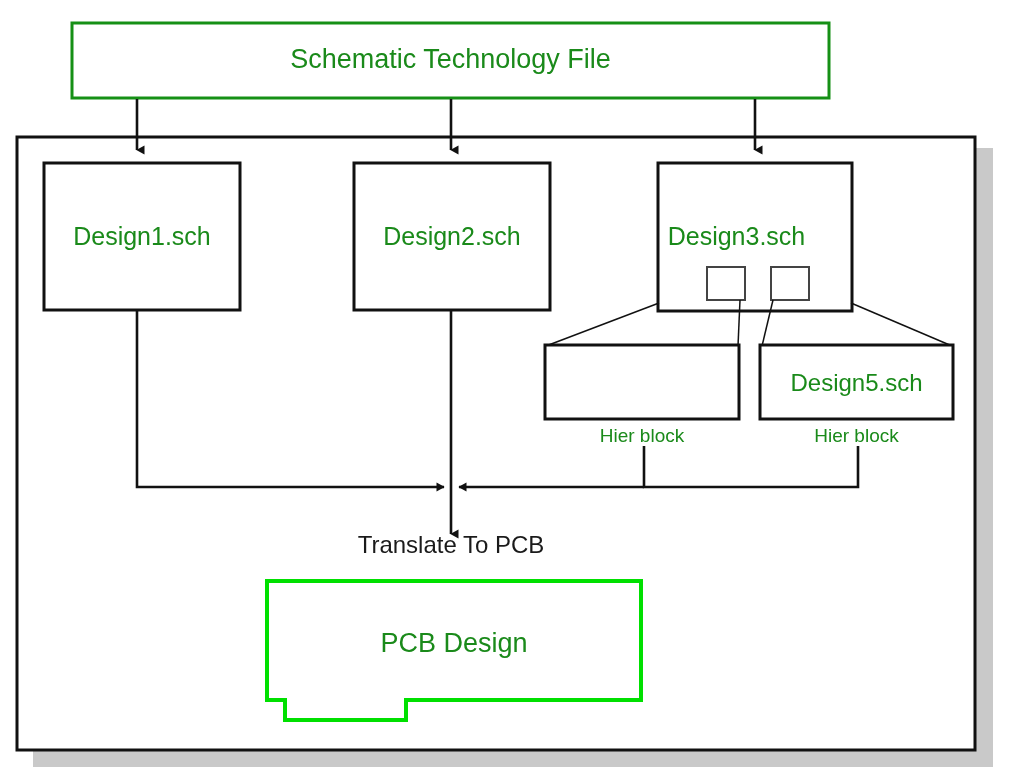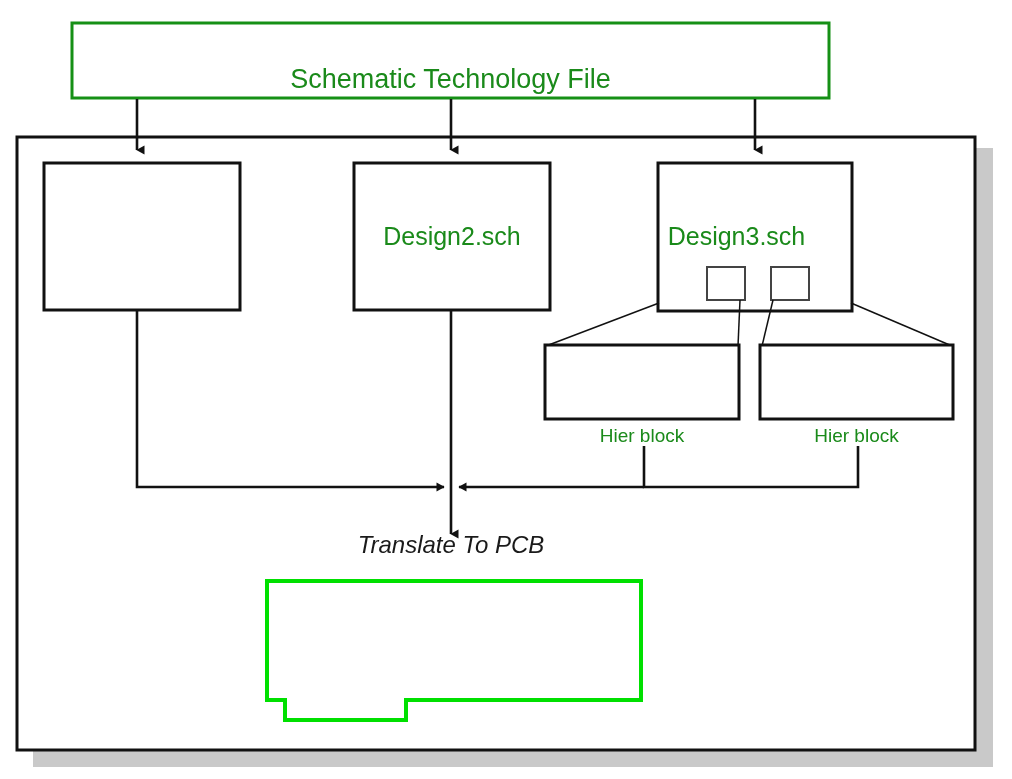--- a/index.html
+++ b/index.html
@@ -23,21 +23,21 @@
     height: 779px;
   }
   .lbl {
     position: absolute;
     text-align: center;
     white-space: nowrap;
     line-height: 1;
     pointer-events: none;
   }
   .green-text { color: #1a8a1a; }
-  .black-text { color: #1a1a1a; font-style: italic; }
+  .black-text { color: #1a1a1a; }
 </style>
 </head>
 <body>
 
 <div id="stage">
 
   <svg class="layer" viewBox="0 0 1012 779">
     <defs>
       <marker id="arrowDown" markerWidth="10" markerHeight="10" refX="5" refY="8.5" orient="auto" markerUnits="userSpaceOnUse">
         <path d="M0.6,1 L9.4,1 L5,9.2 Z" fill="#111111"></path>
@@ -110,29 +110,32 @@
     <g>
       <path d="M644,446 L644,487 L858,487 L858,446" fill="none" stroke="#111111" stroke-width="2.6"></path>
       <line x1="644" y1="487" x2="459" y2="487" stroke="#111111" stroke-width="2.6" marker-end="url(#arrowRight)"></line>
     </g>
 
     <g>
       <polygon points="267,581 641,581 641,700 406,700 406,720 285,720 285,700 267,700" fill="#ffffff" stroke="#00e000" stroke-width="4" stroke-linejoin="miter"></polygon>
     </g>
   </svg>
 
-  <div class="lbl green-text" style="left:72px; top:46px; width:757px; font-size:27px;margin-top:20px;">Schematic Technology File</div>
+  <div class="lbl green-text" style="left:72px; top:46px; width:757px; font-size:27px;">Schematic Technology File</div>
 
+  <div class="lbl green-text" style="left:44px; top:224px; width:196px; font-size:25px;">Design1.sch</div>
 
   <div class="lbl green-text" style="left:354px; top:224px; width:196px; font-size:25px;text-align:center;">Design2.sch</div>
 
   <div class="lbl green-text" style="left:658px; top:224px; width:157px; font-size:25px;">Design3.sch</div>
 
 
+  <div class="lbl green-text" style="left:760px; top:371px; width:193px; font-size:24px;">Design5.sch</div>
 
   <div class="lbl green-text" style="left:545px; top:426px; width:194px; font-size:19px;">Hier block</div>
 
   <div class="lbl green-text" style="left:760px; top:426px; width:193px; font-size:19px;">Hier block</div>
 
   <div class="lbl black-text" style="left:301px; top:533px; width:300px; font-size:24px;">Translate To PCB</div>
 
+  <div class="lbl green-text" style="left:267px; top:630px; width:374px; font-size:27px;">PCB Design</div>
 
 </div>
 
 </body></html>

